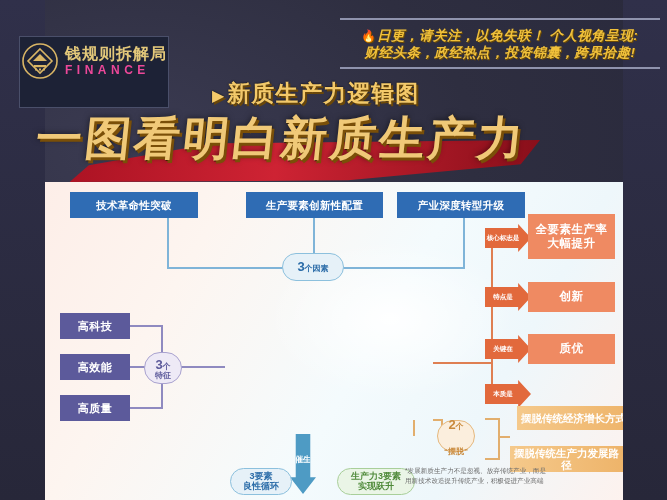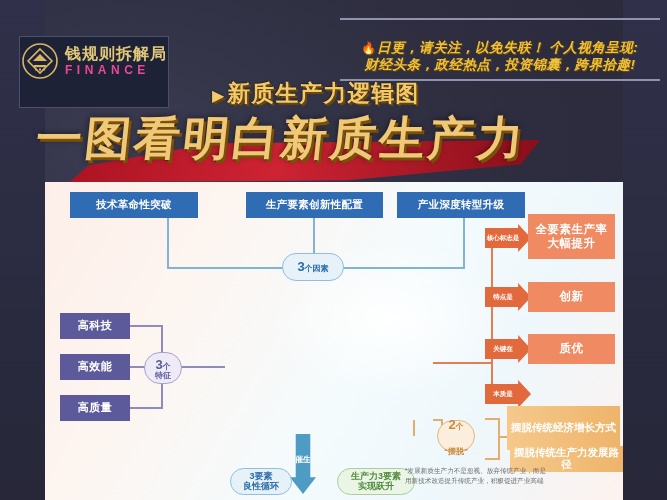--- a/index.html
+++ b/index.html
@@ -24,21 +24,21 @@
   .logo-mark { width: 38px; height: 38px; position: relative; }
   .logo-mark svg { display:block; }
   .logo-txt { display: flex; flex-direction: column; line-height: 1; }
   .logo-cn { font-size: 16px; font-weight: bold; color: #e3c87a; letter-spacing: 1px; }
   .logo-en { font-size: 12px; font-weight: bold; color: #ec4899; letter-spacing: 4.5px; margin-top: 2px;}
   .logo-sub { font-size: 8.5px; color: #cfa85d; letter-spacing: .5px; margin-top: 6px; white-space: nowrap; }
 
   .promo {
     position: absolute; left: 340px; top: 18px; width: 320px;
     border-top: 2px solid #8f93ad; border-bottom: 2px solid #8f93ad;
-    padding: 20px 0 5px 0;
+    padding: 8px 0 5px 0;
     text-align: center;
   }
   .promo-line { font-size: 13.5px; font-weight: bold; color: #f0c03a; letter-spacing: .5px;
     font-style: italic; text-shadow: 1px 1px 0 #6b4a05; white-space: nowrap; line-height: 1.25; }
   .flame { color: #ff6a1a; font-style: normal; font-size: 12px; }
 
   .subtitle {
     position: absolute; left: 212px; top: 78px;
     font-size: 23px; font-weight: bold; color: #f3c96a; letter-spacing: 1px;
     text-shadow: 2px 2px 0 #6a4708, 0 0 2px #000;
@@ -66,21 +66,21 @@
     position: absolute; left: 45px; top: 182px; width: 578px; height: 318px;
     background: linear-gradient(120deg, #fdeee8 0%, #fdf5f0 25%, #f4fbfd 55%, #eef7fb 75%, #fdf2ee 100%);
     overflow: hidden;
   }
   .canvas::before {
     content:''; position:absolute; left:38%; top:18%; width:250px; height:160px;
     background: radial-gradient(ellipse, rgba(255,255,255,.95) 0%, rgba(255,255,255,0) 70%);
   }
 
   .box { position: absolute; display: flex; align-items: center; justify-content: center;
-         text-align: center; font-weight: bold; color: #fff; line-height: 1.15; font-family: Liberation Mono, monospace; }
+         text-align: center; font-weight: bold; color: #fff; line-height: 1.15; }
   .blue { background: #2f6cb4; font-size: 10.5px; letter-spacing: .3px; }
   .purple { background: #5c5a9b; font-size: 11px; letter-spacing: .5px; }
   .orange { background: #ef8a62; font-size: 11.5px; letter-spacing: .5px; }
   .gold { background: linear-gradient(90deg,#f5c98b,#eeb46a); font-size: 10.5px; color:#fff; }
 
   .node {
     position: absolute; display:flex; flex-direction: column;
     align-items:center; justify-content:center; text-align:center;
     border-radius: 16px; font-weight: bold; line-height: 1.1;
   }
@@ -259,21 +259,21 @@
     <div class="ln-y" style="left:440px; top:276px; width:14px; height:2px;"></div>
     <div class="ln-y" style="left:453px; top:254px; width:12px; height:2px;"></div>
 
     <div class="node node-gold" style="left:392px; top:238px; width:38px; height:32px;gap:16px;">
       <div>
         <b>2</b><span>个</span>
       </div>
       <span>“摆脱”</span>
     </div>
 
-    <div class="box gold" style="left:462px; top:224px; width:113px; height:44px;">
+    <div class="box gold" style="left:472px; top:224px; width:113px; height:24px;">
       <span>摆脱传统经济增长方式</span>
     </div>
     <div class="box gold" style="left:465px; top:264px; width:113px; height:26px;">
       <span>摆脱传统生产力发展路径</span>
     </div>
 
     <div class="node node-blue" style="left:185px; top:286px; width:62px; height:27px;">
       <div class="n-line">3要素</div>
       <div class="n-line">良性循环</div>
     </div>

